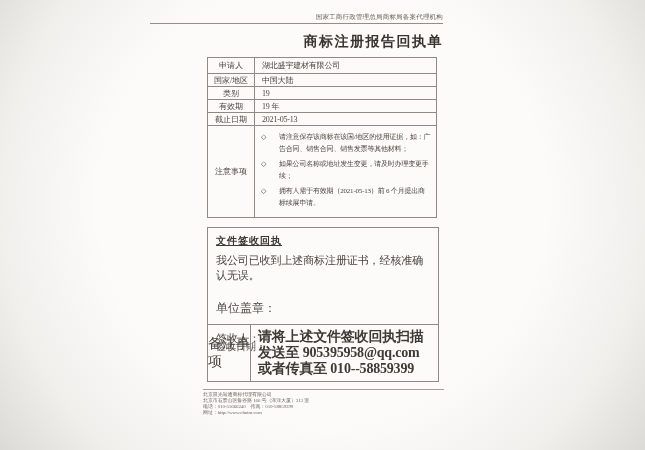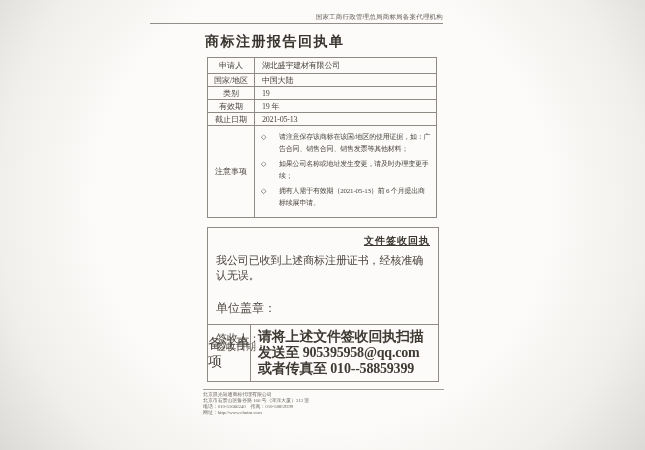--- a/index.html
+++ b/index.html
@@ -16,21 +16,21 @@
   }
   
   .agency-note{
     position:absolute;left:150px;top:13px;width:293px;
     font-size:6.5px;line-height:8px;text-align:right;
     color:#625c55;letter-spacing:0.2px;
     border-bottom:1px solid #938e87;padding-bottom:2px;
   }
   .doc-title{
     position:absolute;left:205px;top:33px;width:238px;
-    text-align:left;font-size:14px;font-weight:bold;
+    text-align:right;font-size:14px;font-weight:bold;
     letter-spacing:1.5px;color:#39342f;
   }
   
   table.reg{
     position:absolute;left:207px;top:57px;width:230px;
     border-collapse:collapse;table-layout:fixed;
   }
   table.reg td{
     border:1px solid #8f8a84;
     font-size:8px;letter-spacing:-0.2px;color:#4a453f;
@@ -44,21 +44,21 @@
   .note{display:flex;margin-bottom:3px;line-height:12px;font-size:7px;letter-spacing:-0.2px;}
   .note .bullet{flex:0 0 11px;color:#57524b;}
   .note .txt{flex:1;margin-left:7px;}
   
   .receipt-box{
     position:absolute;left:207px;top:227px;width:230px;
     border:1px solid #8f8a84;background:transparent;
   }
   .receipt-top{padding:6px 8px 5px 8px;height:85px;}
   .receipt-title{
-    text-align:right;font-size:10px;font-weight:bold;color:#3c3731;
+    text-align:left;font-size:10px;font-weight:bold;color:#3c3731;
     text-decoration:underline;letter-spacing:1px;margin-bottom:5px;
   }
   .receipt-statement{font-size:11px;letter-spacing:-0.1px;color:#4a453f;}
   .stamp-line{margin-top:17px;font-size:12px;}
   .signer-line{margin-top:17px;font-size:11px;line-height:8.5px;}
   .signdate-line{font-size:10px;line-height:8.5px;}
   .remark-row{display:flex;border-top:1px solid #8f8a84;}
   .remark-label{
     flex:0 0 42px;border-right:1px solid #8f8a84;
     display:flex;align-items:center;justify-content:center;

